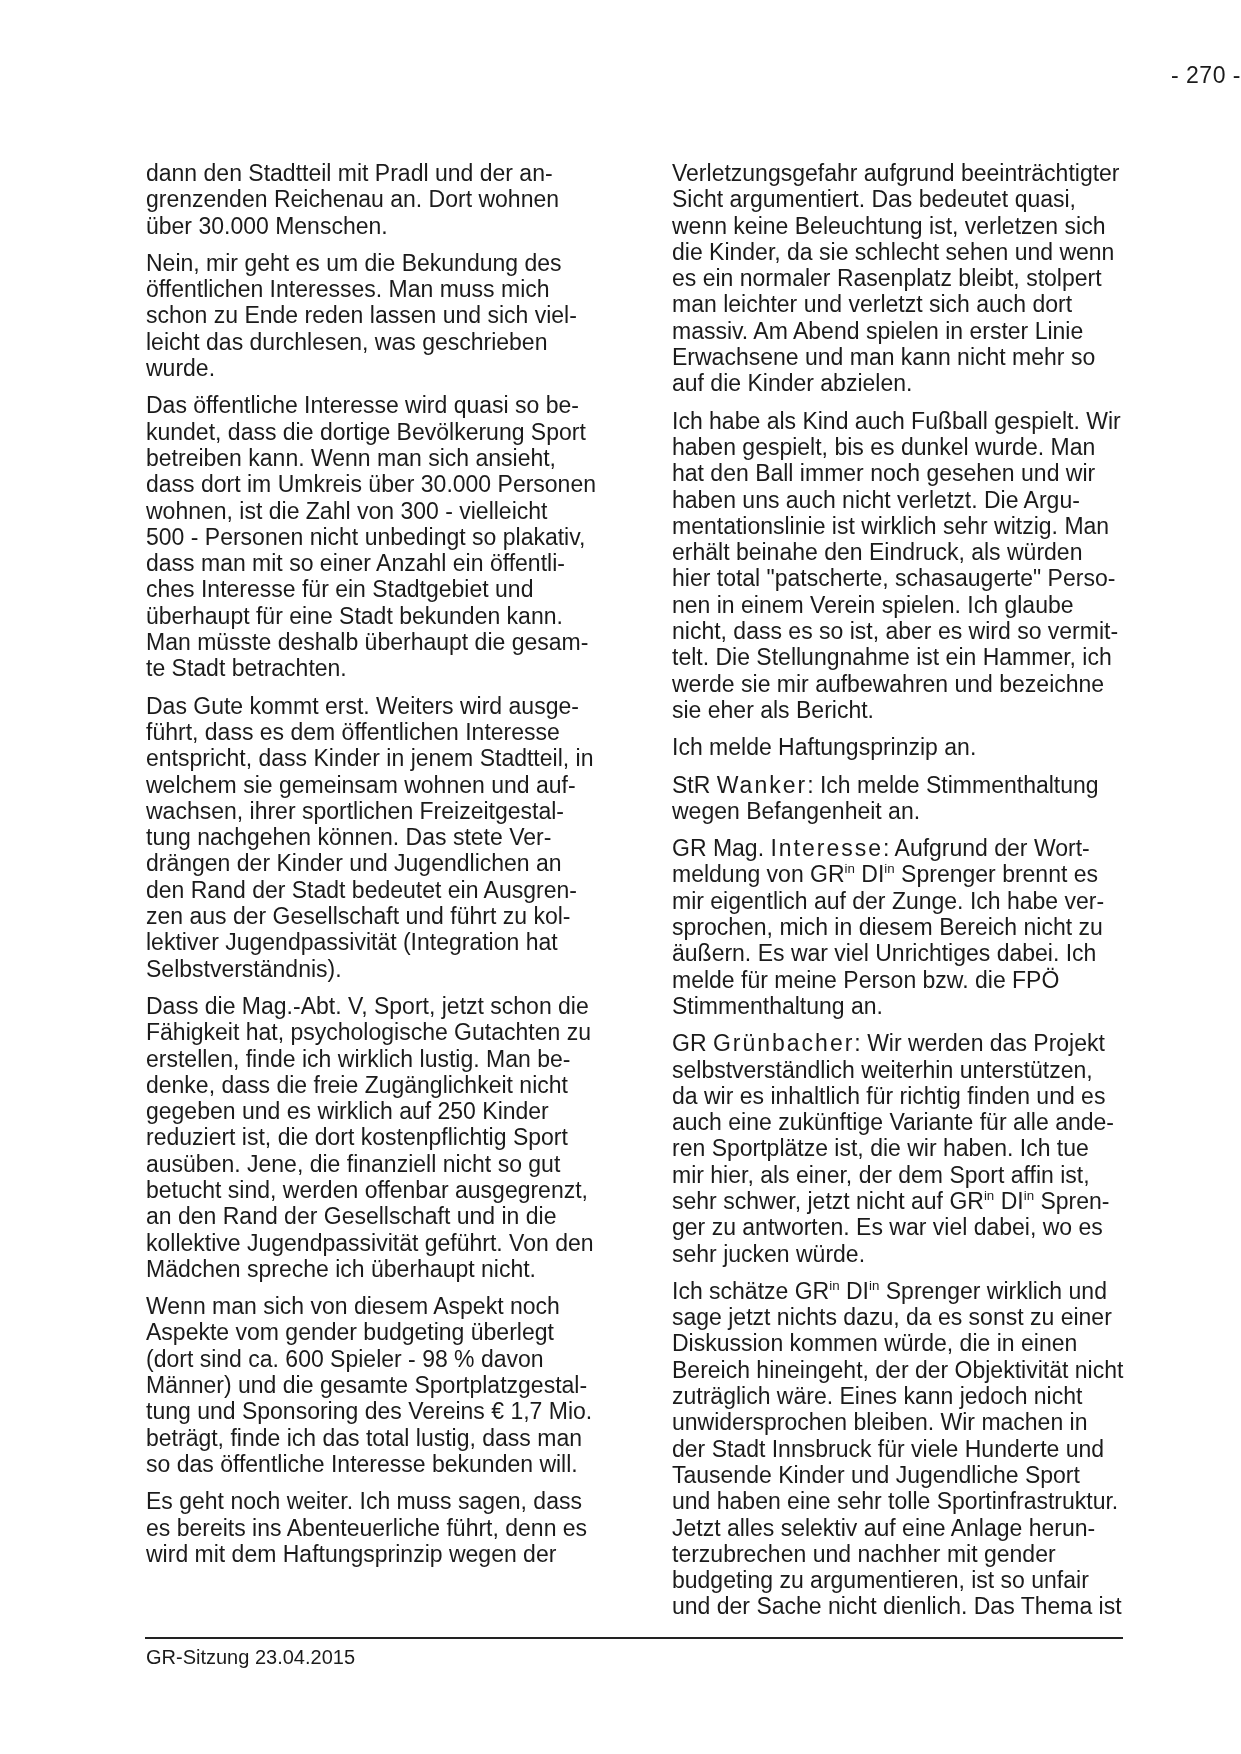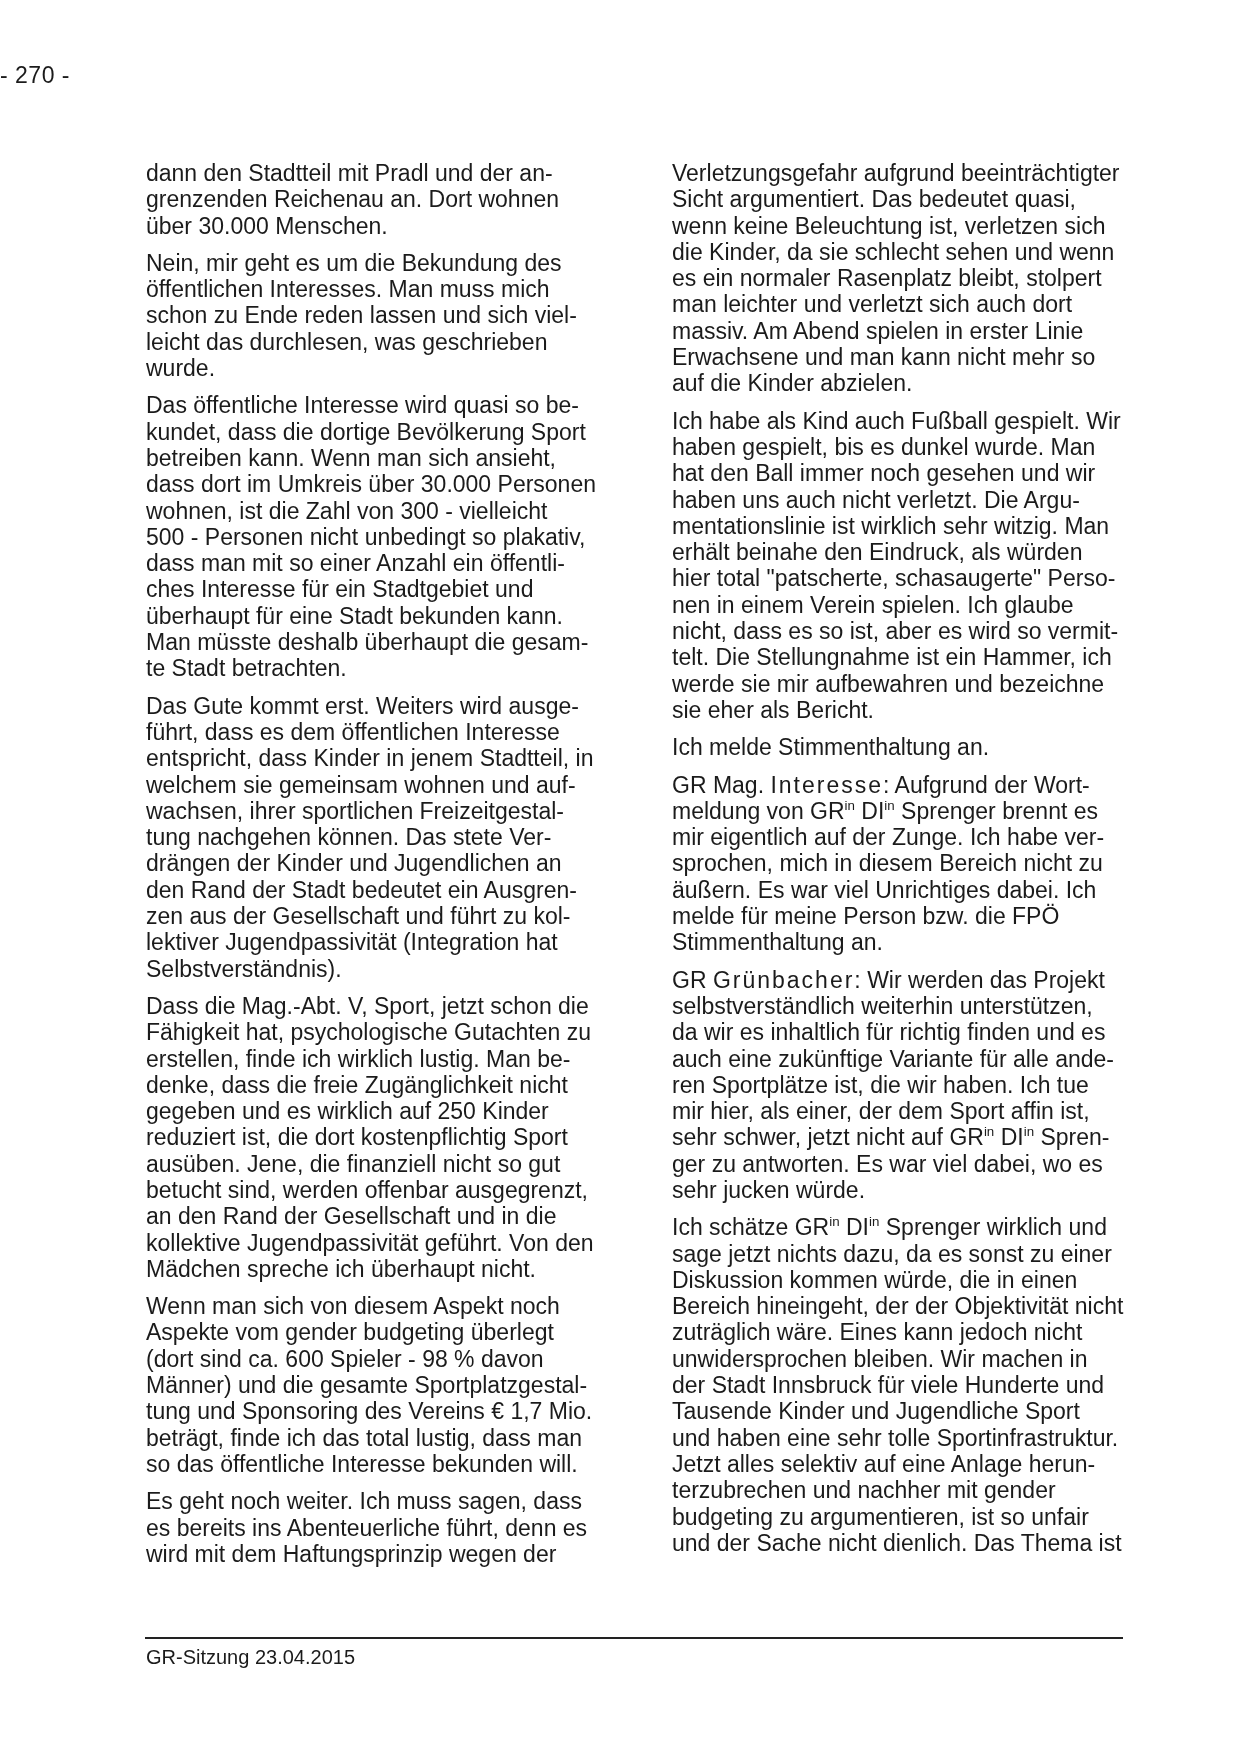--- a/index.html
+++ b/index.html
@@ -9,21 +9,21 @@
     color: #1b1b1b;
     font-family: "Liberation Sans", "DejaVu Sans", sans-serif;
     position: relative;
     overflow: hidden;
   }
   .page { position: absolute; inset: 0; }
   .pagenum {
     position: absolute;
     top: 62px; left: 0; width: 100%;
     box-sizing: border-box;
-    text-align: left;
+    text-align: right;
     font-size: 23px;
     letter-spacing: 0.5px;
   }
   .col {
     position: absolute;
     top: 152px;
     width: 478px;
     font-size: 23px;
     line-height: 26.3px;
   }
@@ -62,21 +62,22 @@
       <p class="para">Das öffentliche Interesse wird quasi so be-<br>kundet, dass die dortige Bevölkerung Sport<br>betreiben kann. Wenn man sich ansieht,<br>dass dort im Umkreis über 30.000 Personen<br>wohnen, ist die Zahl von 300 - vielleicht<br>500 - Personen nicht unbedingt so plakativ,<br>dass man mit so einer Anzahl ein öffentli-<br>ches Interesse für ein Stadtgebiet und<br>überhaupt für eine Stadt bekunden kann.<br>Man müsste deshalb überhaupt die gesam-<br>te Stadt betrachten.</p>
       <p class="para">Das Gute kommt erst. Weiters wird ausge-<br>führt, dass es dem öffentlichen Interesse<br>entspricht, dass Kinder in jenem Stadtteil, in<br>welchem sie gemeinsam wohnen und auf-<br>wachsen, ihrer sportlichen Freizeitgestal-<br>tung nachgehen können. Das stete Ver-<br>drängen der Kinder und Jugendlichen an<br>den Rand der Stadt bedeutet ein Ausgren-<br>zen aus der Gesellschaft und führt zu kol-<br>lektiver Jugendpassivität (Integration hat<br>Selbstverständnis).</p>
       <p class="para">Dass die Mag.-Abt. V, Sport, jetzt schon die<br>Fähigkeit hat, psychologische Gutachten zu<br>erstellen, finde ich wirklich lustig. Man be-<br>denke, dass die freie Zugänglichkeit nicht<br>gegeben und es wirklich auf 250 Kinder<br>reduziert ist, die dort kostenpflichtig Sport<br>ausüben. Jene, die finanziell nicht so gut<br>betucht sind, werden offenbar ausgegrenzt,<br>an den Rand der Gesellschaft und in die<br>kollektive Jugendpassivität geführt. Von den<br>Mädchen spreche ich überhaupt nicht.</p>
       <p class="para">Wenn man sich von diesem Aspekt noch<br>Aspekte vom gender budgeting überlegt<br>(dort sind ca. 600 Spieler - 98 % davon<br>Männer) und die gesamte Sportplatzgestal-<br>tung und Sponsoring des Vereins € 1,7 Mio.<br>beträgt, finde ich das total lustig, dass man<br>so das öffentliche Interesse bekunden will.</p>
       <p class="para">Es geht noch weiter. Ich muss sagen, dass<br>es bereits ins Abenteuerliche führt, denn es<br>wird mit dem Haftungsprinzip wegen der</p>
     </div>
 
   <div class="col col-right">
       <p class="para">Verletzungsgefahr aufgrund beeinträchtigter<br>Sicht argumentiert. Das bedeutet quasi,<br>wenn keine Beleuchtung ist, verletzen sich<br>die Kinder, da sie schlecht sehen und wenn<br>es ein normaler Rasenplatz bleibt, stolpert<br>man leichter und verletzt sich auch dort<br>massiv. Am Abend spielen in erster Linie<br>Erwachsene und man kann nicht mehr so<br>auf die Kinder abzielen.</p>
       <p class="para">Ich habe als Kind auch Fußball gespielt. Wir<br>haben gespielt, bis es dunkel wurde. Man<br>hat den Ball immer noch gesehen und wir<br>haben uns auch nicht verletzt. Die Argu-<br>mentationslinie ist wirklich sehr witzig. Man<br>erhält beinahe den Eindruck, als würden<br>hier total "patscherte, schasaugerte" Perso-<br>nen in einem Verein spielen. Ich glaube<br>nicht, dass es so ist, aber es wird so vermit-<br>telt. Die Stellungnahme ist ein Hammer, ich<br>werde sie mir aufbewahren und bezeichne<br>sie eher als Bericht.</p>
-      <p class="para">Ich melde Stimmenthaltung an.</p>
+      <p class="para">Ich melde Haftungsprinzip an.</p>
+      <p class="para">StR <span class="sp">Wanker</span>: Ich melde Stimmenthaltung<br>wegen Befangenheit an.</p>
       <p class="para">GR Mag. <span class="sp">Interesse</span>: Aufgrund der Wort-<br>meldung von GR<sup>in</sup> DI<sup>in</sup> Sprenger brennt es<br>mir eigentlich auf der Zunge. Ich habe ver-<br>sprochen, mich in diesem Bereich nicht zu<br>äußern. Es war viel Unrichtiges dabei. Ich<br>melde für meine Person bzw. die FPÖ<br>Stimmenthaltung an.</p>
       <p class="para">GR <span class="sp">Grünbacher</span>: Wir werden das Projekt<br>selbstverständlich weiterhin unterstützen,<br>da wir es inhaltlich für richtig finden und es<br>auch eine zukünftige Variante für alle ande-<br>ren Sportplätze ist, die wir haben. Ich tue<br>mir hier, als einer, der dem Sport affin ist,<br>sehr schwer, jetzt nicht auf GR<sup>in</sup> DI<sup>in</sup> Spren-<br>ger zu antworten. Es war viel dabei, wo es<br>sehr jucken würde.</p>
       <p class="para">Ich schätze GR<sup>in</sup> DI<sup>in</sup> Sprenger wirklich und<br>sage jetzt nichts dazu, da es sonst zu einer<br>Diskussion kommen würde, die in einen<br>Bereich hineingeht, der der Objektivität nicht<br>zuträglich wäre. Eines kann jedoch nicht<br>unwidersprochen bleiben. Wir machen in<br>der Stadt Innsbruck für viele Hunderte und<br>Tausende Kinder und Jugendliche Sport<br>und haben eine sehr tolle Sportinfrastruktur.<br>Jetzt alles selektiv auf eine Anlage herun-<br>terzubrechen und nachher mit gender<br>budgeting zu argumentieren, ist so unfair<br>und der Sache nicht dienlich. Das Thema ist</p>
     </div>
 
   <div class="footer-rule"></div>
 
   <div class="footer">GR-Sitzung 23.04.2015</div>
 </div>
 

